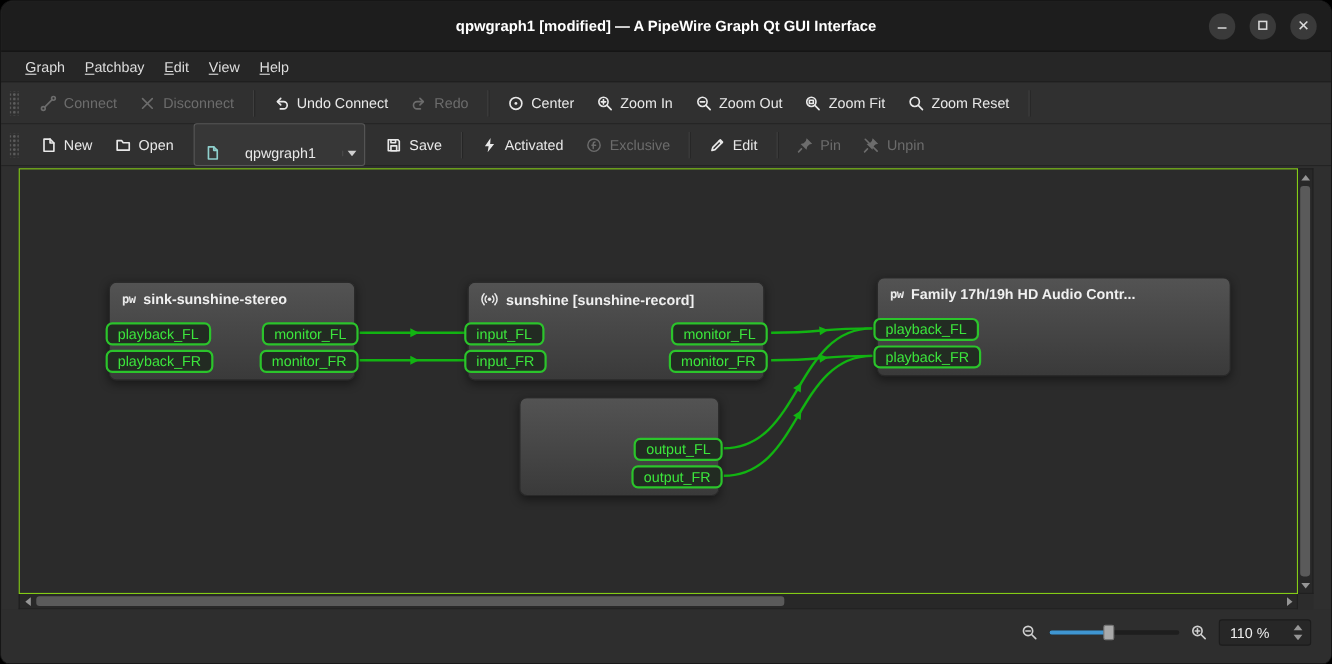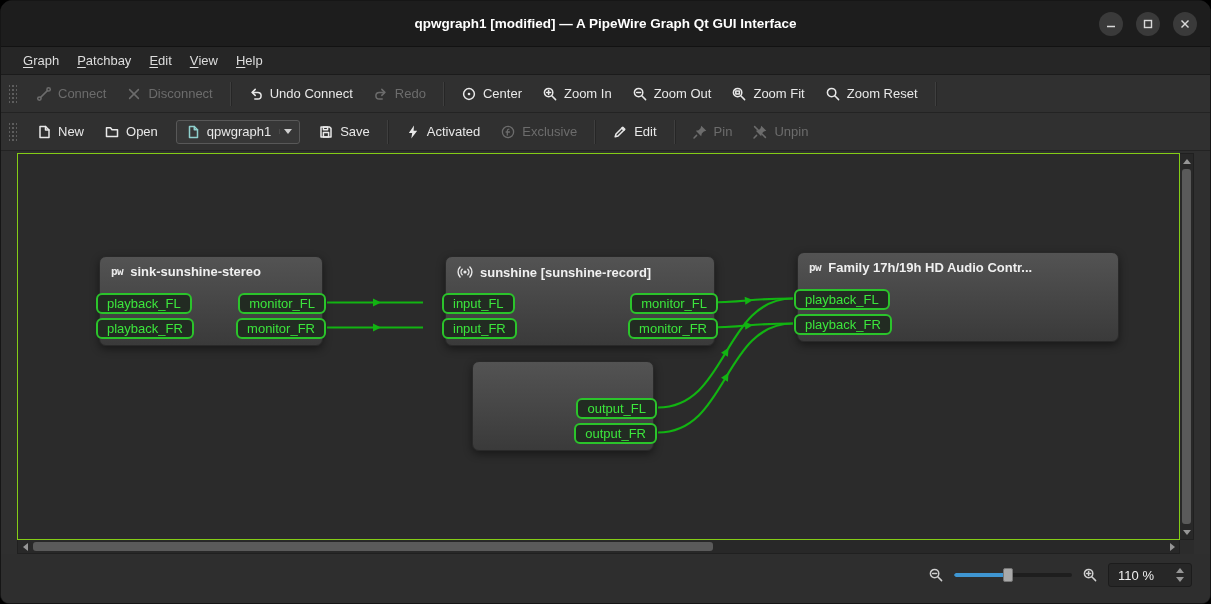--- a/index.html
+++ b/index.html
@@ -26,22 +26,22 @@
   .toolbar { height:38px; flex:0 0 auto; background:#303030; display:flex; align-items:center;
     padding:0 6px; gap:2px; border-bottom:1px solid #232323; }
   .thandle { width:8px; height:22px; margin:0 8px 0 2px;
     background-image:radial-gradient(circle,#5e5e5e 1px,transparent 1.3px);
     background-size:4px 4px; background-position:center; }
   .tsep { width:1px; height:24px; background:#3f3f3f; margin:0 6px; box-shadow:1px 0 0 #262626; }
   .tbtn { display:flex; align-items:center; gap:6px; padding:5px 9px; border-radius:4px;
     color:#e8e8e8; font-size:13px; cursor:pointer; white-space:nowrap;text-align:center; }
   .tbtn.disabled { color:#6c6c6c; }
   .ticon { display:flex; align-items:center; }
-  .combo { display:flex; align-items:center; gap:6px; background:#373737; border:1px solid #585858;
-    border-radius:3px; padding:3px 3px 3px 8px; margin:0 7px; color:#e8e8e8; font-size:13px; cursor:pointer; }
+  .combo { display:flex; align-items:center; gap:22px; background:#373737; border:1px solid #585858;
+    border-radius:3px; padding:18px 3px 3px 8px; margin:0 7px; color:#e8e8e8; font-size:13px; cursor:pointer; }
   .combo .ticon { color:#8fd0cd; }
   .combo-arrow-zone { display:flex; align-items:center; padding:0 4px; border-left:1px solid #4a4a4a; margin-left:2px; }
   .carrow { width:0; height:0; border-left:4px solid transparent; border-right:4px solid transparent;
     border-top:5px solid #cfcfcf; }
 
   
   .canvas-area { flex:1; margin:2px 16px 0; display:grid;
     grid-template-columns:1fr 14px; grid-template-rows:1fr 14px; }
   .viewport { position:relative; background:#2b2b2b; border:1px solid #84cc16; overflow:hidden; cursor:default; }
   .connections { position:absolute; inset:0; width:100%; height:100%; }
@@ -339,21 +339,21 @@
             <span class="gicon">
               <span class="pw-glyph">pw</span>
             </span>
             <span class="gtitle">sink-sunshine-stereo</span>
           </div>
           <div class="gport in" style="left: -4px; top: 36px;">playback_FL</div>
           <div class="gport in" style="left: -4px; top: 61px;">playback_FR</div>
           <div class="gport out" style="right: -4px; top: 36px;">monitor_FL</div>
           <div class="gport out" style="right: -4px; top: 61px;">monitor_FR</div>
         </div>
-        <div class="gnode" style="left: 427px; top: 102px; width: 270px; height: 90px;">
+        <div class="gnode" style="left: 407px; top: 102px; width: 270px; height: 90px;">
           <div class="ghead">
             <span class="gicon">
               <svg width="16" height="16" viewBox="0 0 16 16" fill="none" stroke="currentColor" stroke-width="1.4" stroke-linecap="round">
                 <circle cx="8" cy="8" r="1.6" fill="currentColor" stroke="none"></circle>
                 <path d="M5.2 5.2 a4 4 0 0 0 0 5.6 M10.8 5.2 a4 4 0 0 1 0 5.6"></path>
                 <path d="M3.1 3.1 a7 7 0 0 0 0 9.8 M12.9 3.1 a7 7 0 0 1 0 9.8"></path>
               </svg>
             </span>
             <span class="gtitle">sunshine [sunshine-record]</span>
           </div>

